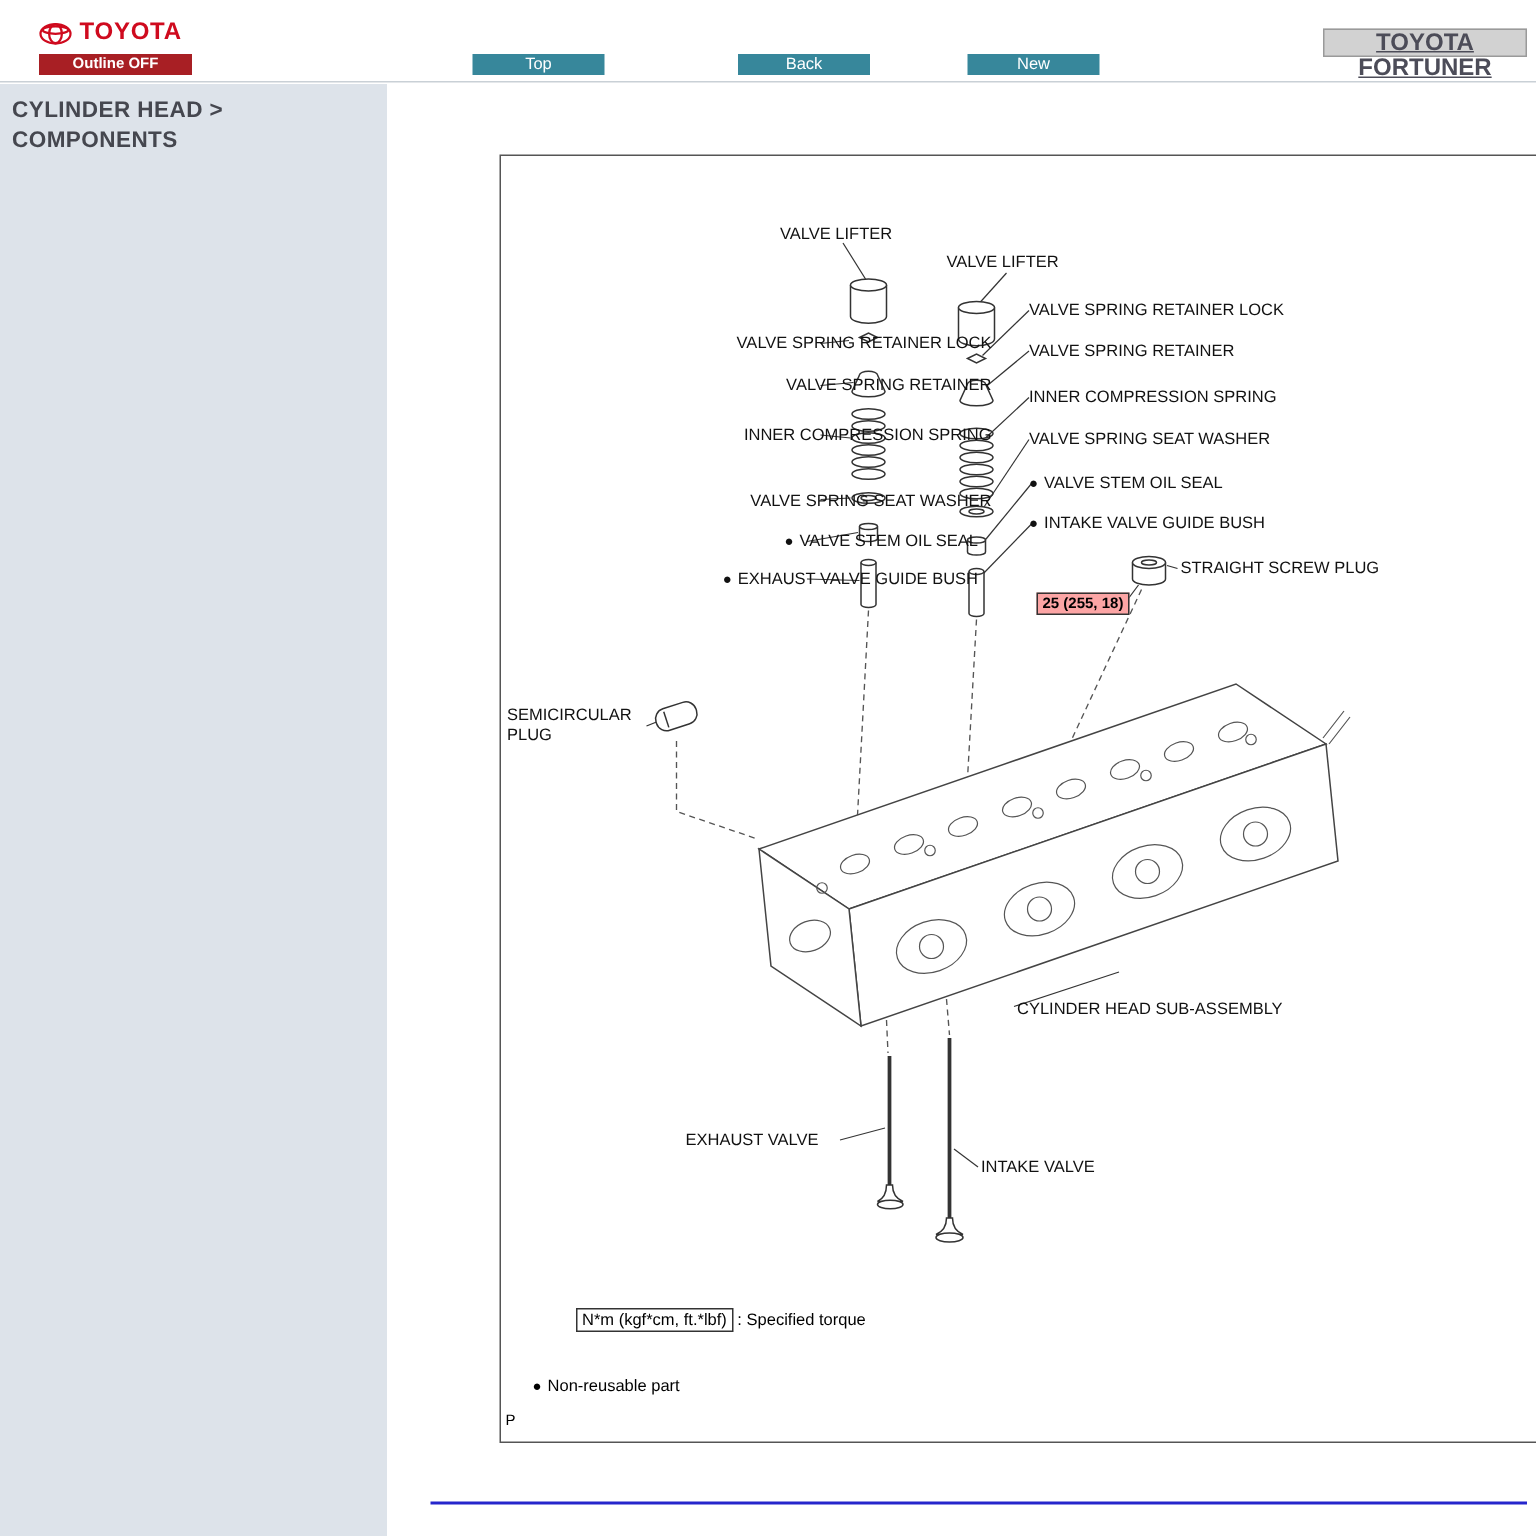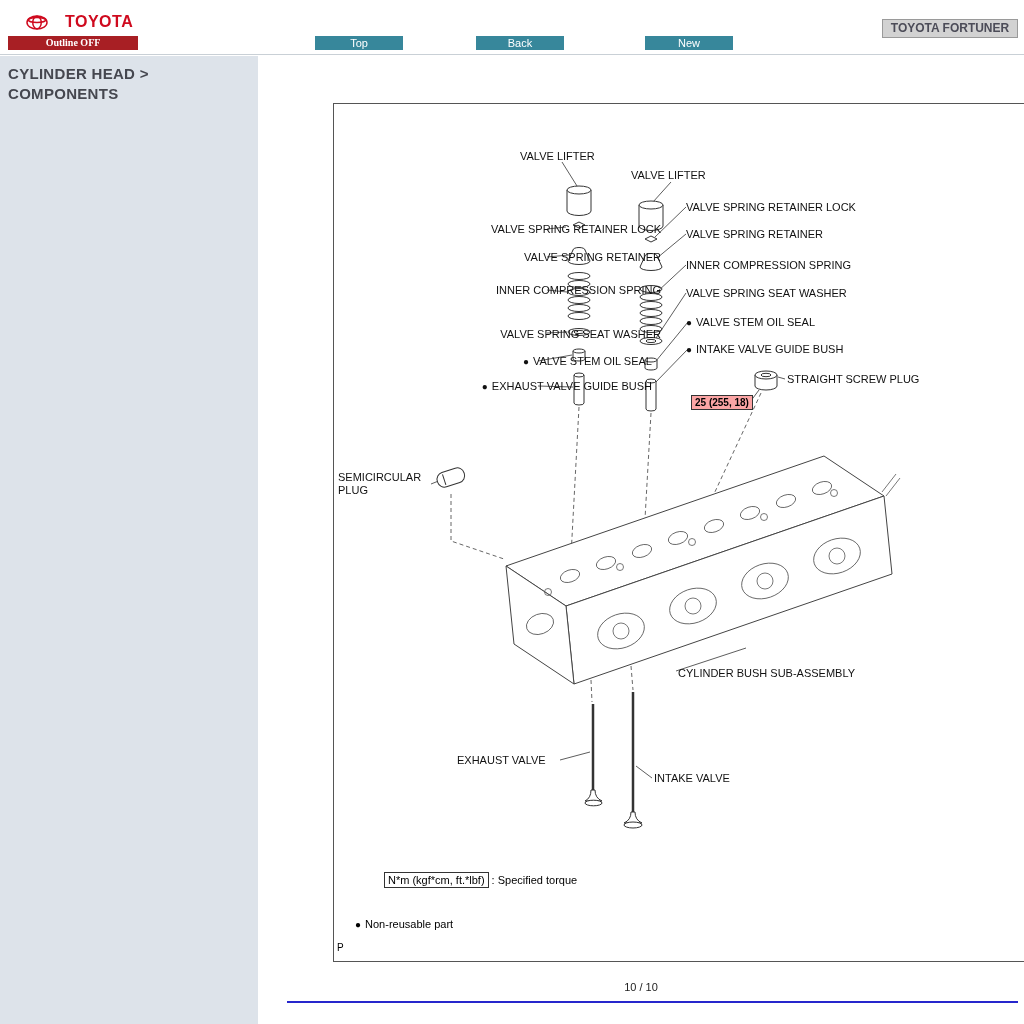--- a/index.html
+++ b/index.html
@@ -2,25 +2,25 @@
 <html><head>
 <meta charset="utf-8">
 <style>
   * { margin:0; padding:0; box-sizing:border-box; }
   html,body { width:1024px; height:1024px; }
   body { font-family:"Liberation Sans", sans-serif; background:#fff; }
   .page { position:relative; width:1024px; height:1024px; background:#fff; overflow:hidden; }
 
   
   .header { position:absolute; left:0; top:0; width:1024px; height:55px; background:#fff; border-bottom:1px solid #c9d0d6; }
-  .brand { position:absolute; left:26px; top:13px; display:flex; align-items:center; gap:17px; cursor:pointer; }
+  .brand { position:absolute; left:26px; top:13px; display:flex; align-items:center; gap:5px; cursor:pointer; }
   .brand-text { color:#cf0a1e; font-weight:bold; font-size:16px; letter-spacing:0.5px; }
   .gsic-title { position:absolute; left:168px; top:14px; color:#c0102a; font-weight:bold; font-size:15px; }
-  .model-badge { position:absolute; right:6px; top:19px; width:136px; height:19px; background:#d2d2d2; border:1px solid #9a9a9a; color:#4c4c58; font-weight:bold; font-size:12px; text-align:center; line-height:17px; }
-  .outline-btn { position:absolute; left:8px; top:36px; width:130px; height:14px; background:#a81f24; color:#fff; border:none; font-size:10px; font-weight:bold; line-height:14px; text-align:center; font-family:Liberation Serif, serif; cursor:pointer; }
+  .model-badge { position:absolute; right:6px; top:19px; width:136px; height:19px; background:#d2d2d2; border:1px solid #9a9a9a; color:#4c4c58; font-weight:bold; font-size:16px; text-align:center; line-height:17px;text-decoration:underline; }
+  .outline-btn { position:absolute; left:26px; top:36px; width:102px; height:14px; background:#a81f24; color:#fff; border:none; font-size:10px; font-weight:bold; line-height:14px; text-align:center; font-family:Liberation Sans, sans-serif; cursor:pointer; }
   .nav-btn { position:absolute; top:36px; width:88px; height:14px; background:#37879b; color:#fff; border:none; font-size:11px; line-height:13px; text-align:center; font-family:inherit; cursor:pointer; }
 
   
   .sidebar { position:absolute; left:0; top:56px; width:309px; height:968px; background:#dde3ea; padding:8px 8px; }
   .sidebar h1 { color:#45474f; font-size:15px; line-height:1.35; letter-spacing:0.3px; font-weight:bold; }
 
   
   .main { position:absolute; left:258px; top:56px; width:766px; height:968px; background:#fff; }
   .diagram-box { position:absolute; left:75px; top:47px; width:743px; height:859px; border:1px solid #555; background:#fff; }
   .diagram-svg { position:absolute; left:0; top:0; width:625px; height:857px; }
@@ -46,21 +46,21 @@
       <svg width="22" height="15" viewBox="0 0 44 30">
         <ellipse cx="22" cy="15" rx="20" ry="13" fill="none" stroke="#cf0a1e" stroke-width="3"></ellipse>
         <ellipse cx="22" cy="15" rx="8.5" ry="12.5" fill="none" stroke="#cf0a1e" stroke-width="3"></ellipse>
         <ellipse cx="22" cy="10" rx="17" ry="5" fill="none" stroke="#cf0a1e" stroke-width="3"></ellipse>
       </svg>
       <span class="brand-text">TOYOTA</span>
     </div>
     <div class="model-badge">TOYOTA FORTUNER</div>
     <button class="outline-btn">Outline OFF</button>
     <button class="nav-btn" style="left:315px">Top</button>
-    <button class="nav-btn" style="left:476px">Back</button>
+    <button class="nav-btn" style="left:492px">Back</button>
     <button class="nav-btn" style="left:645px">New</button>
   </div>
 
   <div class="sidebar">
     <h1>
       <span>CYLINDER HEAD &gt;</span><br>
       <span>COMPONENTS</span>
     </h1>
   </div>
 
@@ -206,26 +206,25 @@
       <div class="lbl" style="left:352px;top:155px"><span>INNER COMPRESSION SPRING</span></div>
       <div class="lbl" style="right:414px;top:224px"><span>VALVE SPRING SEAT WASHER</span></div>
       <div class="lbl" style="left:352px;top:183px"><span>VALVE SPRING SEAT WASHER</span></div>
       <div class="lbl" style="right:423px;top:251px"><span class="bullet">●</span><span>VALVE STEM OIL SEAL</span></div>
       <div class="lbl" style="left:352px;top:212px"><span class="bullet">●</span><span>VALVE STEM OIL SEAL</span></div>
       <div class="lbl" style="right:423px;top:276px"><span class="bullet">●</span><span>EXHAUST VALVE GUIDE BUSH</span></div>
       <div class="lbl" style="left:352px;top:239px"><span class="bullet">●</span><span>INTAKE VALVE GUIDE BUSH</span></div>
       <div class="lbl" style="left:453px;top:269px"><span>STRAIGHT SCREW PLUG</span></div>
       <div class="torque-box"><span>25 (255, 18)</span></div>
       <div class="lbl" style="left:4px;top:367px"><span>SEMICIRCULAR</span><br><span>PLUG</span></div>
-      <div class="lbl" style="left:344px;top:563px"><span>CYLINDER BUSH SUB-ASSEMBLY</span></div>
+      <div class="lbl" style="left:344px;top:563px"><span>CYLINDER HEAD SUB-ASSEMBLY</span></div>
       <div class="lbl" style="left:123px;top:650px"><span>EXHAUST VALVE</span></div>
       <div class="lbl" style="left:320px;top:668px"><span>INTAKE VALVE</span></div>
 
       <div class="legend-torque"><span class="box">N*m (kgf*cm, ft.*lbf)</span><span>: Specified torque</span></div>
       <div class="legend-nonreusable"><span class="bullet">●</span><span>Non-reusable part</span></div>
       <div class="corner-p">P</div>
     </div>
 
-    <div class="page-indicator">10 / 10</div>
     <div class="footer-line"></div>
   </div>
 
 </div>
 
 </body></html>

